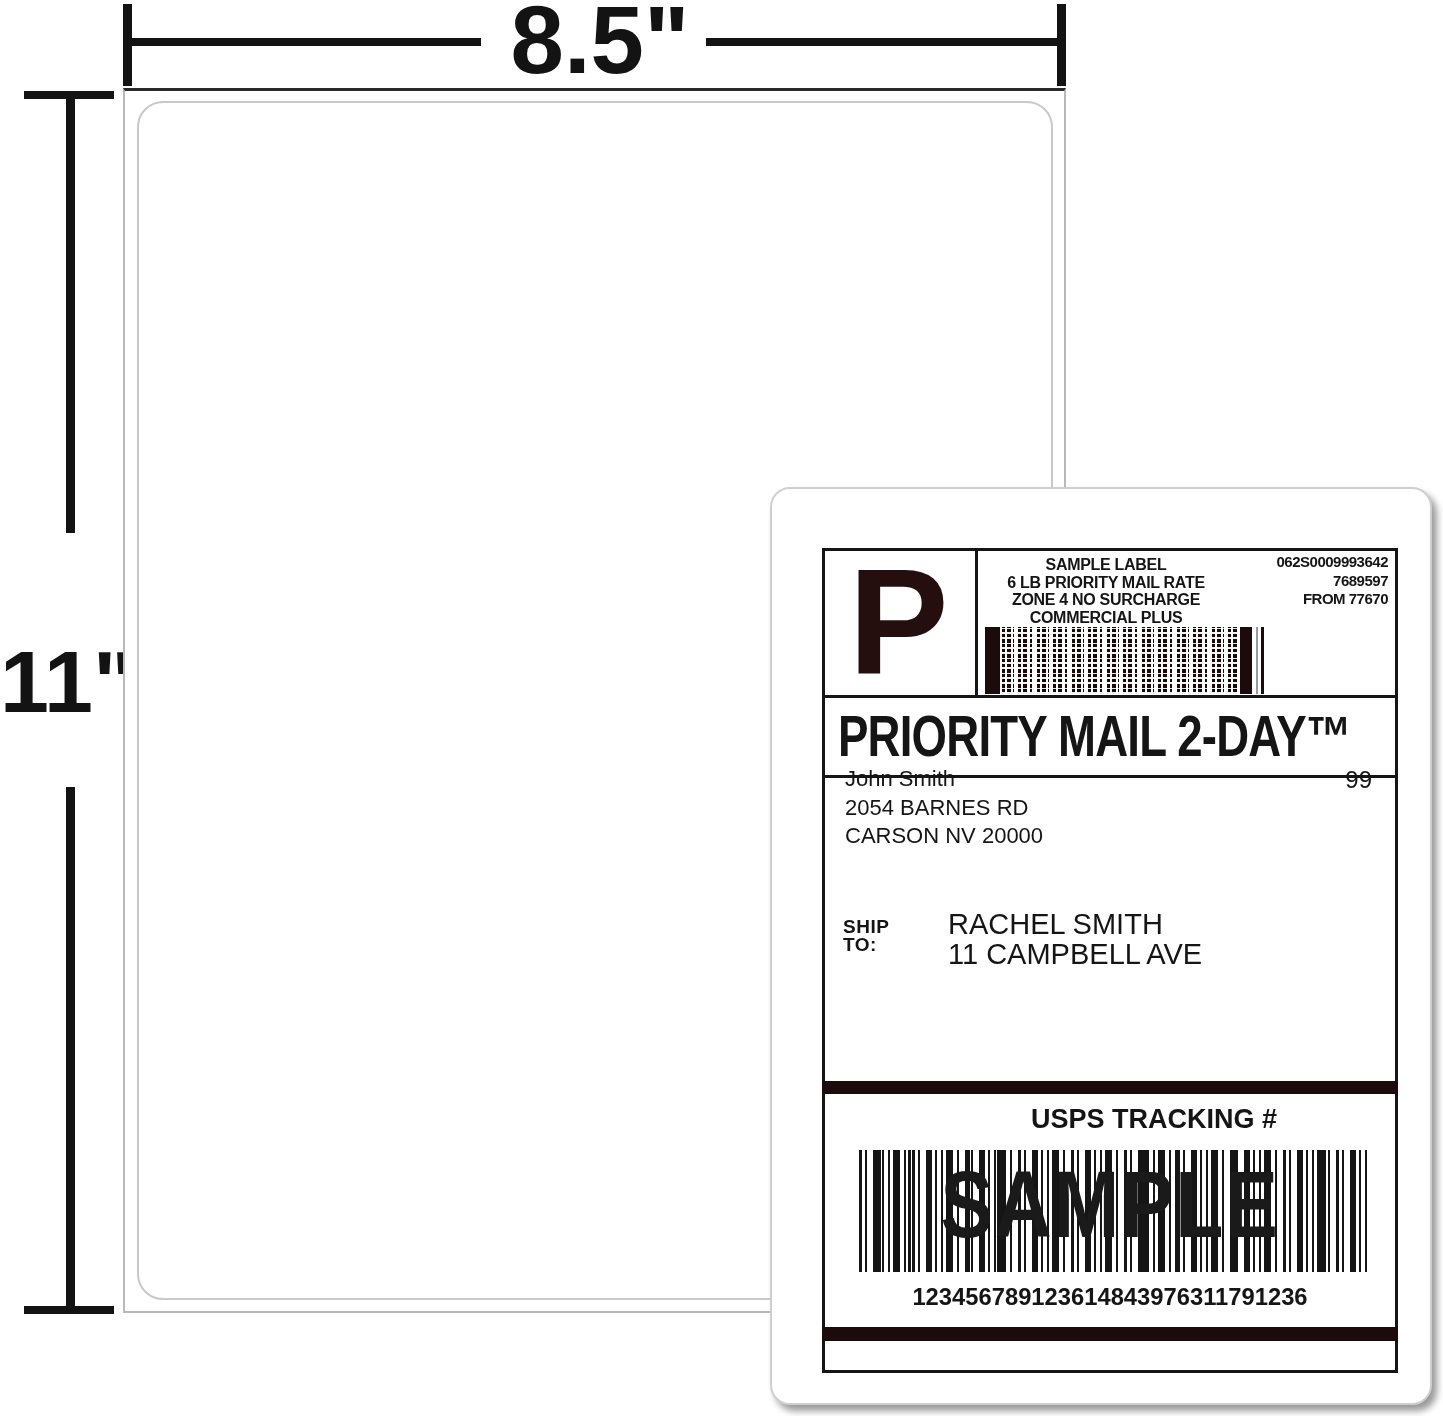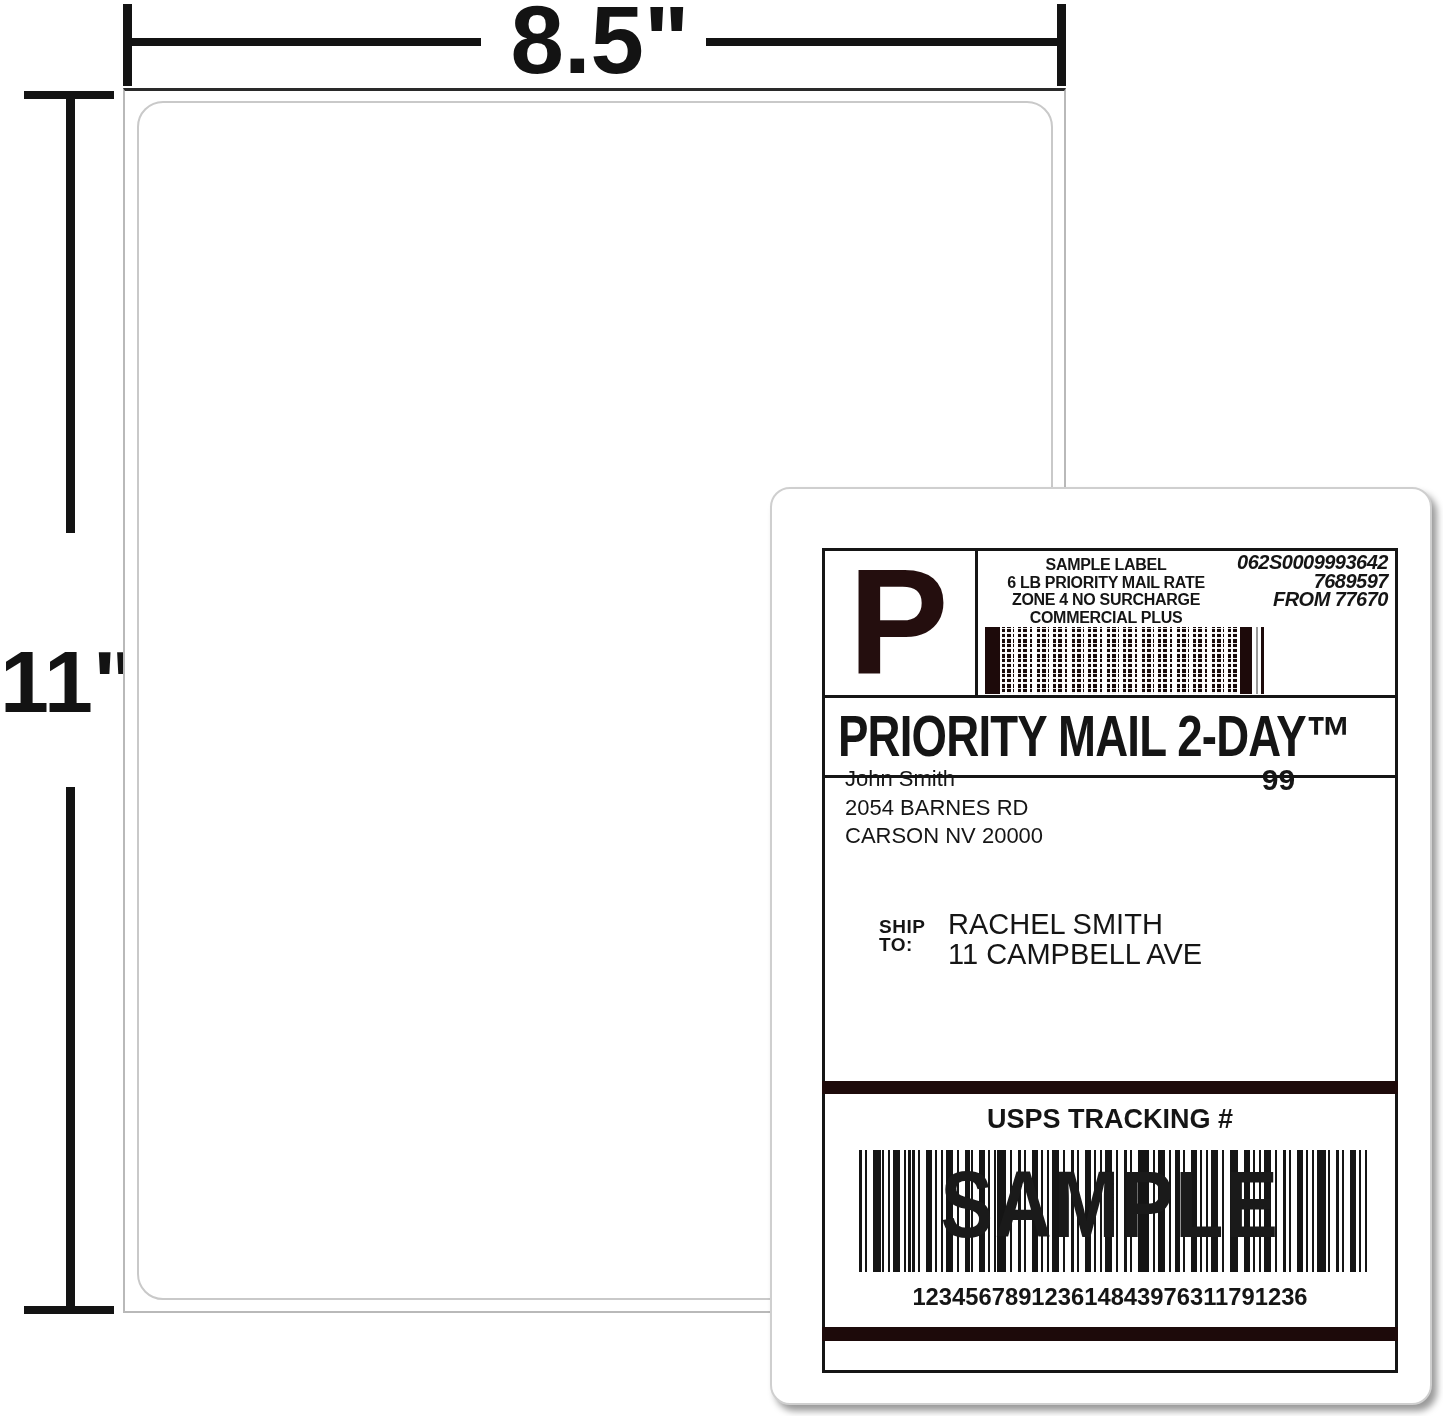--- a/index.html
+++ b/index.html
@@ -42,42 +42,42 @@
   .hline{background:#151515;z-index:6;}
   .thickbar{background:#1d0a0a;z-index:6;}
 
   .pletter{left:822px;top:548px;width:153px;height:146px;z-index:6;
     font-size:150px;line-height:146px;font-weight:bold;color:#240e0e;text-align:center;}
   .vdiv{left:975px;top:548px;width:3px;height:150px;background:#151515;z-index:6;}
 
   .hdr-center{left:978px;top:556px;width:216px;z-index:6;text-align:center;
     font-size:16px;line-height:17.5px;font-weight:bold;letter-spacing:-0.3px;padding-left:20px;}
   .hdr-right{left:1188px;top:553px;width:200px;z-index:6;text-align:right;
-    font-size:20px;line-height:18.5px;font-weight:bold;letter-spacing:-0.5px;font-style:italic;}
+    font-size:15px;line-height:18.5px;font-weight:bold;letter-spacing:-0.5px;}
   .pdf417-left{left:985px;top:627px;width:15px;height:67px;background:#1d0a0a;z-index:7;}
   .pdf417-noise{left:1002px;top:627px;width:236px;height:67px;z-index:7;
     background:
       repeating-linear-gradient(0deg, rgba(255,255,255,0.95) 0 2px, transparent 2px 5px, rgba(255,255,255,0.9) 5px 6px, transparent 6px 10px, rgba(255,255,255,0.95) 10px 12px, transparent 12px 15px),
       repeating-linear-gradient(90deg, #170909 0 3px, #fff 3px 5px, #170909 5px 9px, #fff 9px 11px, #170909 11px 12px, #fff 12px 16px, #170909 16px 19px, #fff 19px 21px, #170909 21px 25px, #fff 25px 28px, #170909 28px 30px, #fff 30px 35px);
   }
   .pdf417-right{left:1240px;top:627px;width:30px;height:67px;z-index:7;
     background:repeating-linear-gradient(90deg,#1d0a0a 0 12px,#ffffff 12px 16px,#9a9a9a 16px 18px,#ffffff 18px 21px,#1d0a0a 21px 24px,#ffffff 24px 30px);}
 
   .svc-title{left:838px;top:706px;z-index:6;font-size:57px;line-height:60px;font-weight:bold;
     letter-spacing:-1px;white-space:nowrap;transform:scaleX(0.8);transform-origin:left top;}
 
   .sender{left:845px;top:765px;z-index:6;font-size:22px;line-height:28.5px;font-weight:500;}
-  .zone{left:1185px;top:765px;width:200px;z-index:6;text-align:center;font-size:30px;line-height:30px;font-weight:bold;padding-right:13px;box-sizing:border-box;}
-  .shipto{left:879px;top:918px;z-index:6;font-size:19px;line-height:17.5px;font-weight:bold;letter-spacing:0.5px;}
+  .zone{left:1185px;top:765px;width:200px;z-index:6;text-align:right;font-size:24px;line-height:30px;font-weight:normal;padding-right:13px;box-sizing:border-box;}
+  .shipto{left:843px;top:918px;z-index:6;font-size:19px;line-height:17.5px;font-weight:bold;letter-spacing:0.5px;}
   .recipient{left:922px;top:910px;z-index:6;font-size:29px;line-height:29.5px;font-weight:500;margin-left:26px;}
 
   .bar1{left:822px;top:1081px;width:576px;height:13px;}
   .bar2{left:822px;top:1327px;width:576px;height:14px;}
 
-  .trk-title{left:822px;top:1104px;width:576px;z-index:6;text-align:center;font-size:27px;line-height:30px;font-weight:bold;}
+  .trk-title{left:822px;top:1104px;width:576px;z-index:6;text-align:center;font-size:27px;line-height:30px;font-weight:bold;padding-left:44px;}
   .code128{left:859px;top:1150px;width:511px;height:122px;z-index:6;
     background:
       repeating-linear-gradient(90deg, transparent 0 17px, #151515 17px 22px, transparent 22px 49px, #151515 49px 52px, transparent 52px 89px),
       repeating-linear-gradient(90deg, #151515 0 3px, #fff 3px 6px, #151515 6px 8px, #fff 8px 14px, #151515 14px 20px, #fff 20px 23px, #151515 23px 25px, #fff 25px 29px, #151515 29px 31px, #fff 31px 34px, #151515 34px 41px, #fff 41px 45px, #151515 45px 47px, #fff 47px 53px);
   }
   .watermark{left:822px;top:1158px;width:576px;z-index:8;text-align:center;
     font-size:94px;line-height:94px;font-weight:bold;color:#1a1a1a;letter-spacing:2px;
     transform:scaleX(0.84);transform-origin:center top;}
   .trk-number{left:822px;top:1283px;width:576px;z-index:6;text-align:center;
     font-size:24.5px;line-height:27px;font-weight:bold;letter-spacing:0px;

